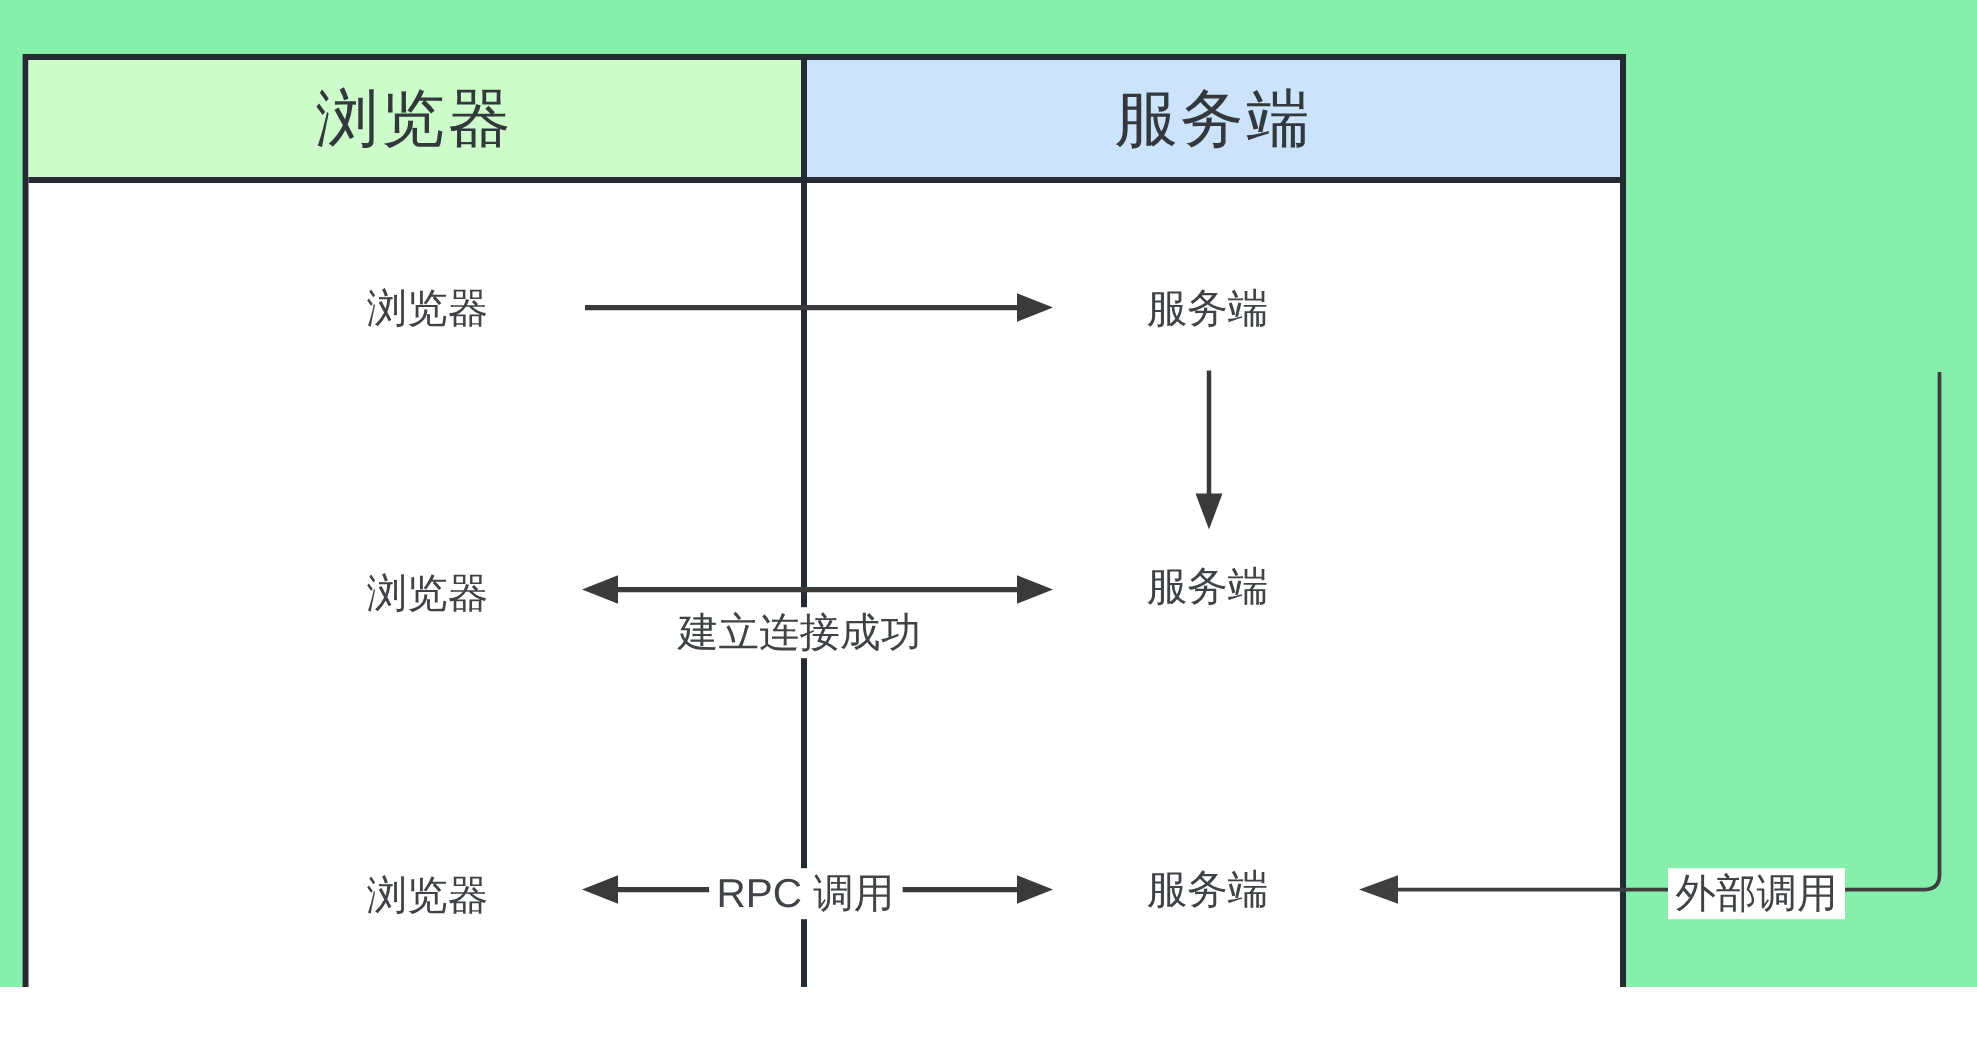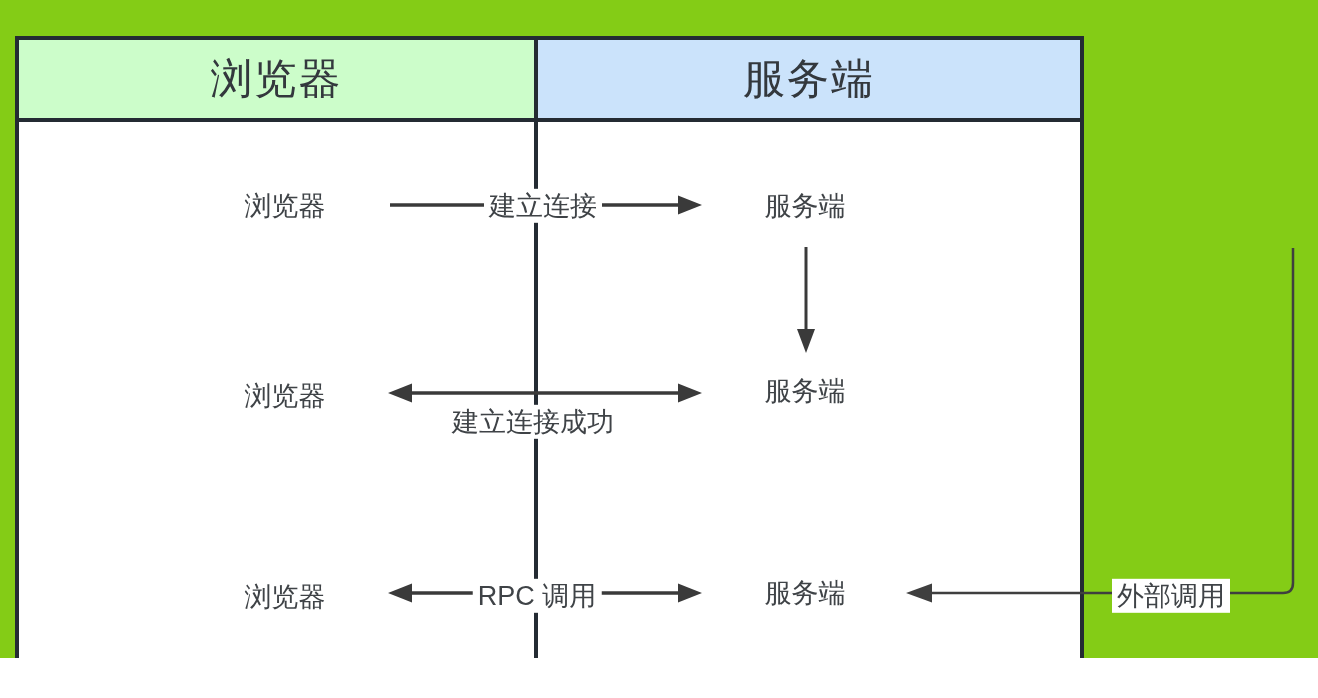--- a/index.html
+++ b/index.html
@@ -5,21 +5,21 @@
   html, body {
     margin: 0;
     padding: 0;
     background: #ffffff;
     font-family: "Liberation Sans", sans-serif;
   }
   .canvas {
     position: relative;
     width: 1318px;
     height: 658px;
-    background: #84cc16;
+    background: #86efac;
     overflow: hidden;
     color: #3f4347;
   }
   
   .outer-box {
     position: absolute;
     left: 15px;
     top: 36px;
     width: 1061px;  
     height: 622px;  
@@ -133,18 +133,17 @@
 
   <span class="node-label" style="left:285px; top:206px;">浏览器</span>
   <span class="node-label" style="left:805px; top:206px;">服务端</span>
 
   <span class="node-label" style="left:285px; top:396px;">浏览器</span>
   <span class="node-label" style="left:805px; top:391px;">服务端</span>
 
   <span class="node-label" style="left:285px; top:597px;">浏览器</span>
   <span class="node-label" style="left:805px; top:593px;">服务端</span>
 
-  <span class="arrow-label" style="left:543px; top:206px;">建立连接</span>
   <span class="arrow-label" style="left:533px; top:394px;margin-top:28px;">建立连接成功</span>
   <span class="arrow-label" style="left:537px; top:596px;">RPC 调用</span>
   <span class="arrow-label" style="left:1171px; top:596px;">外部调用</span>
 
 </div>
 
 </body></html>

